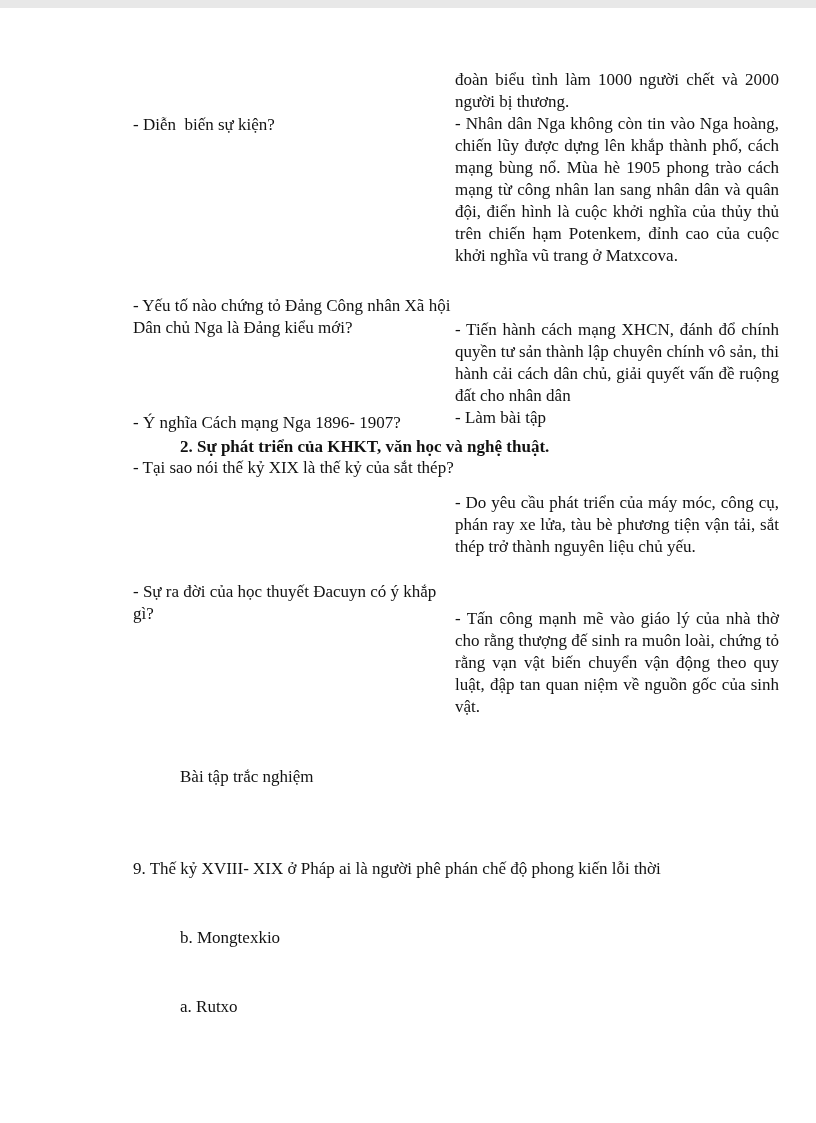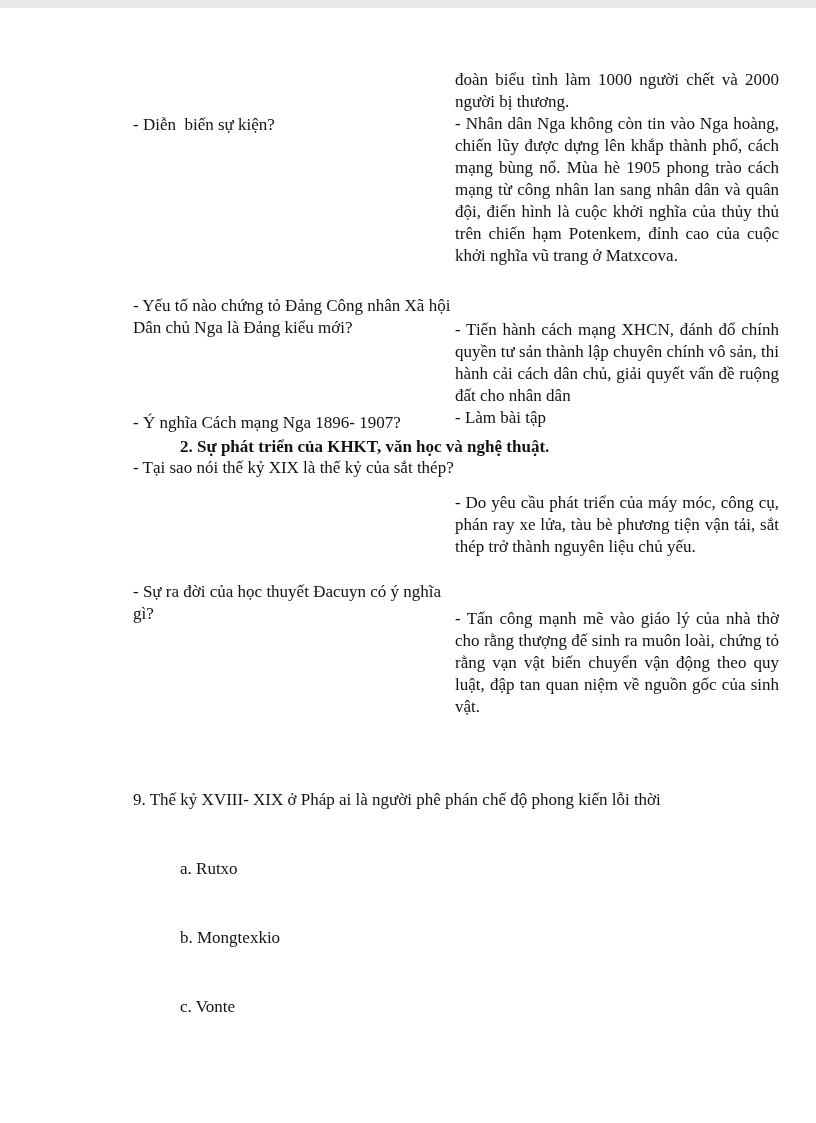--- a/index.html
+++ b/index.html
@@ -52,37 +52,37 @@
         <p>- Làm bài tập</p>
       </div>
 
       <div class="lblock" style="top:45px">- Diễn  biến sự kiện?</div>
       <div class="lblock" style="top:226px">- Yếu tố nào chứng tỏ Đảng Công nhân Xã hội Dân chủ Nga là Đảng kiểu mới?</div>
       <div class="lblock" style="top:343px;width:330px">- Ý nghĩa Cách mạng Nga 1896- 1907?</div>
 
       <div class="section-heading">2. Sự phát triển của KHKT, văn học và nghệ thuật.</div>
 
       <div class="lblock" style="top:388px">- Tại sao nói thế kỷ XIX là thế kỷ của sắt thép?</div>
-      <div class="lblock" style="top:512px">- Sự ra đời của học thuyết Đacuyn có ý nghĩa gì?</div>
+      <div class="lblock" style="top:512px">- Sự ra đời của học thuyết Đacuyn có ý khắp gì?</div>
 
       <div class="rblock" style="top:423px">
         <p>- Do yêu cầu phát triển của máy móc, công cụ, phán ray xe lửa, tàu bè phương tiện vận tải, sắt thép trở thành nguyên liệu chủ yếu.</p>
       </div>
 
       <div class="rblock" style="top:539px">
         <p>- Tấn công mạnh mẽ vào giáo lý của nhà thờ cho rằng thượng đế sinh ra muôn loài, chứng tỏ rằng vạn vật biến chuyển vận động theo quy luật, đập tan quan niệm về nguồn gốc của sinh vật.</p>
       </div>
     </div>
 
     <div class="quiz">
+      <div class="indent">Bài tập trắc nghiệm</div>
 
       <div>9. Thế kỷ XVIII- XIX ở Pháp ai là người phê phán chế độ phong kiến lỗi thời</div>
+      <div class="indent">b. Mongtexkio</div>
       <div class="indent">a. Rutxo</div>
-      <div class="indent">b. Mongtexkio</div>
-      <div class="indent">c. Vonte</div>
       
 
       
       
       
       
       
 
       
     </div>

